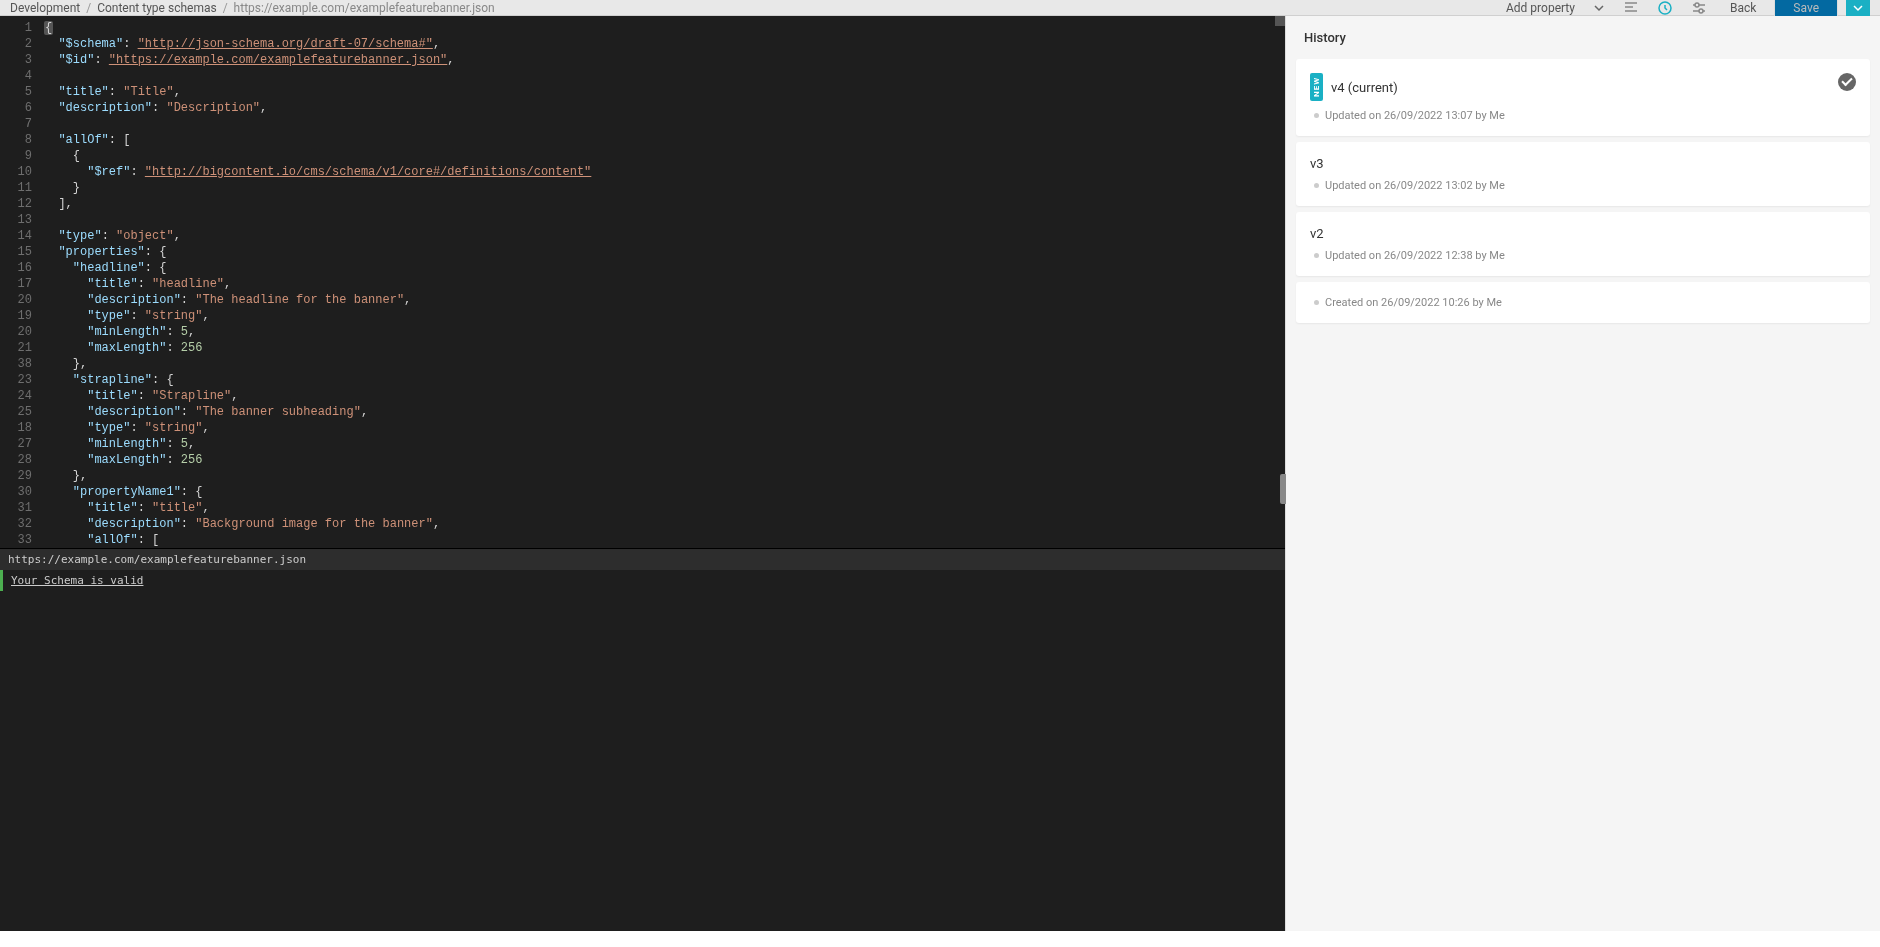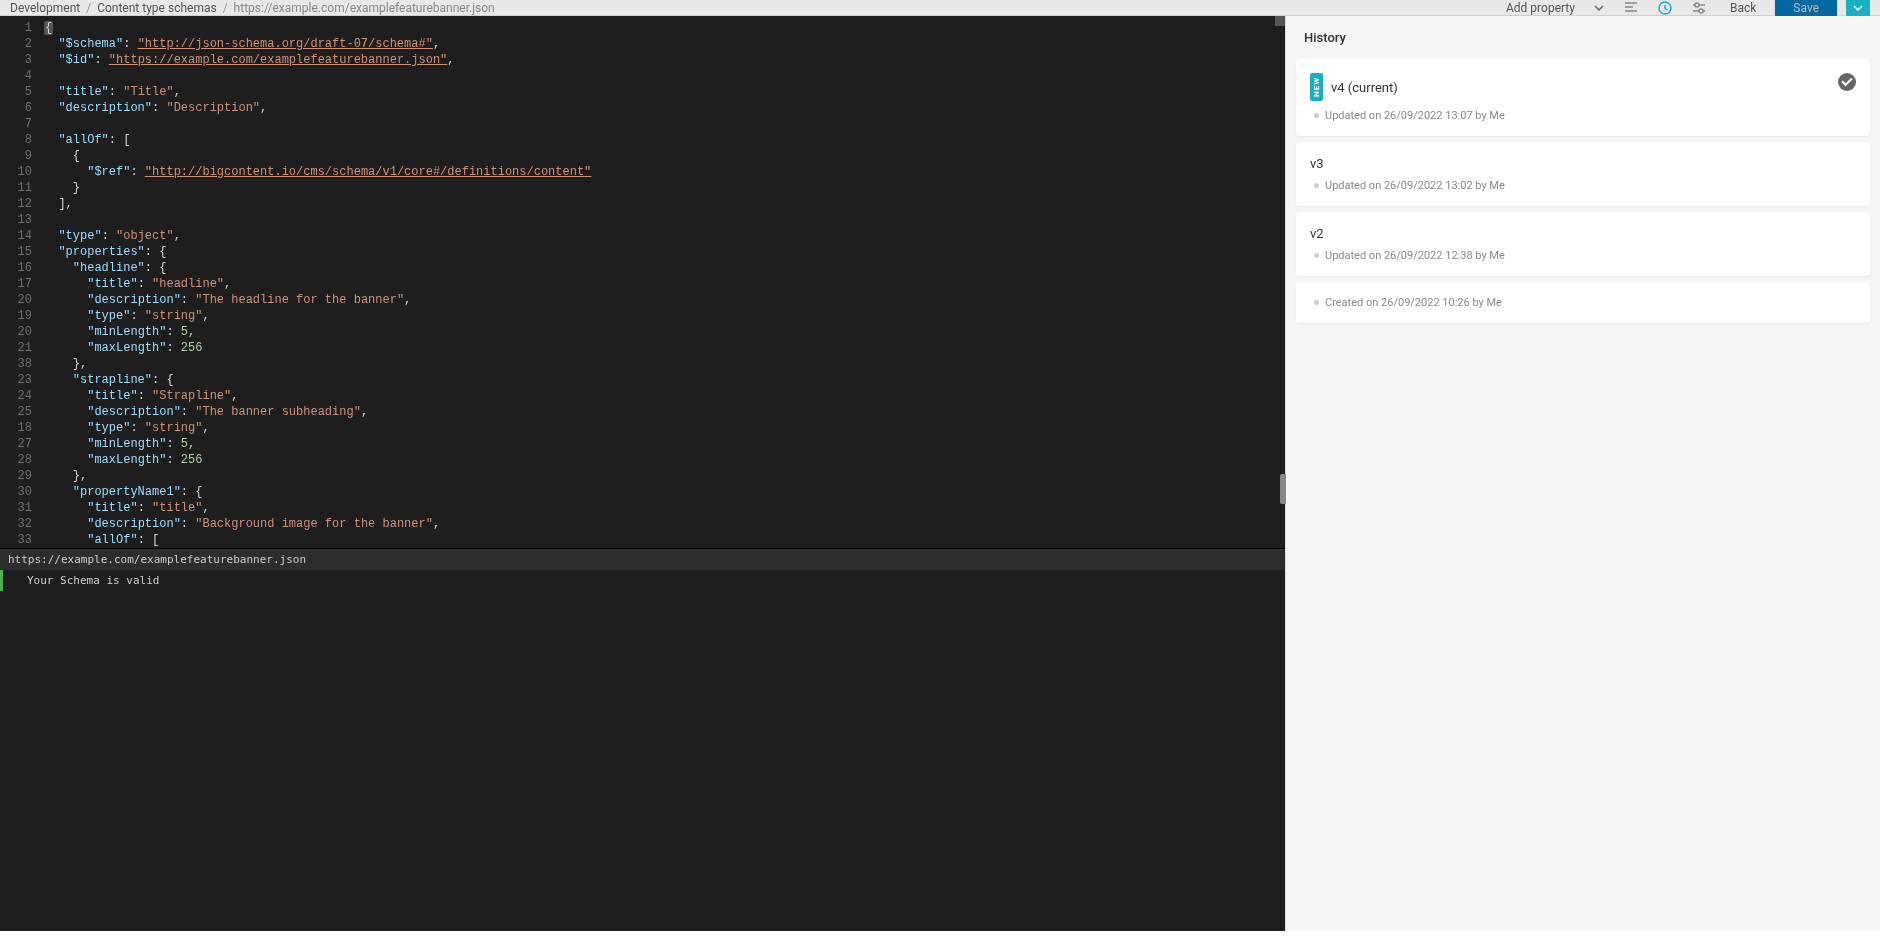--- a/index.html
+++ b/index.html
@@ -149,23 +149,24 @@
   background: #2d2d2d;
   color: #ccc;
   font-size: 11px;
   padding: 4px 8px;
   font-family: Consolas, Monaco, monospace;
   border-top: 1px solid #000;
 }
 .validation-msg {
   color: #ccc;
   font-size: 11px;
-  padding: 4px 24px;
+  padding: 4px 8px;
   font-family: Consolas, Monaco, monospace;
   border-left: 3px solid #4caf50;
+  text-decoration: underline;
 }
 .validation-spacer {
   height: 340px;
   background: #1e1e1e;
 }
 .history-panel {
   flex: 1;
   background: #f5f5f5;
   border-left: 1px solid #ddd;
   position: relative;

